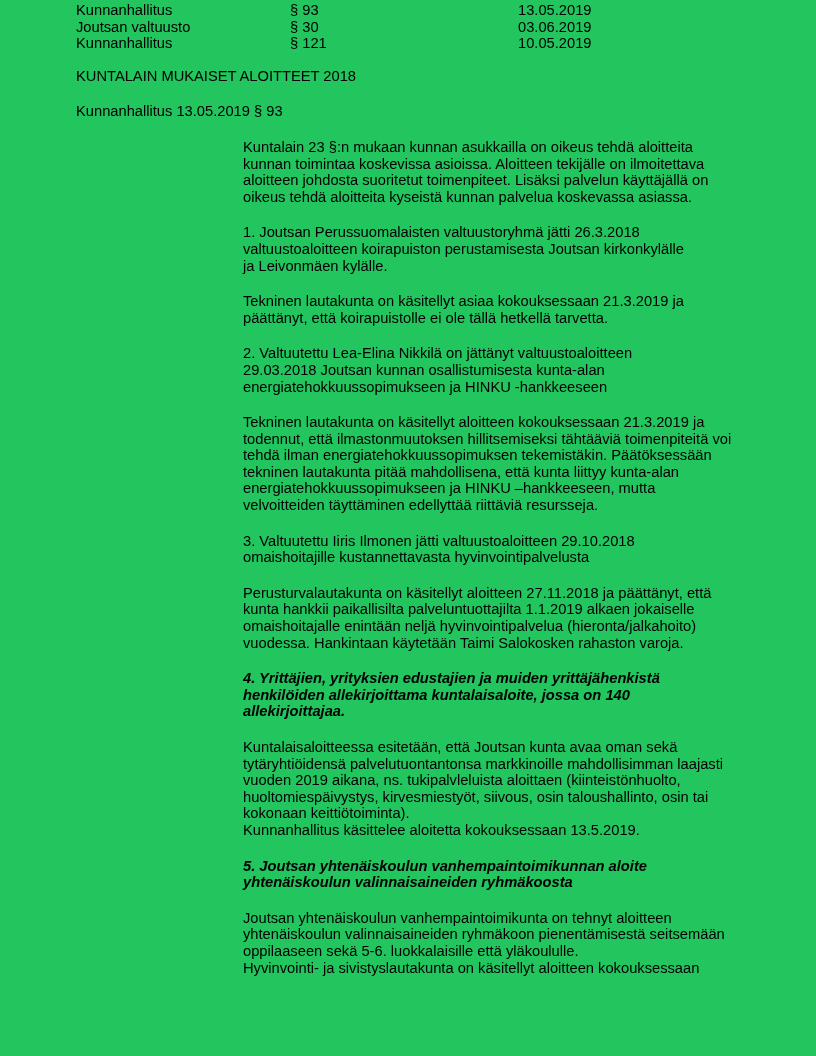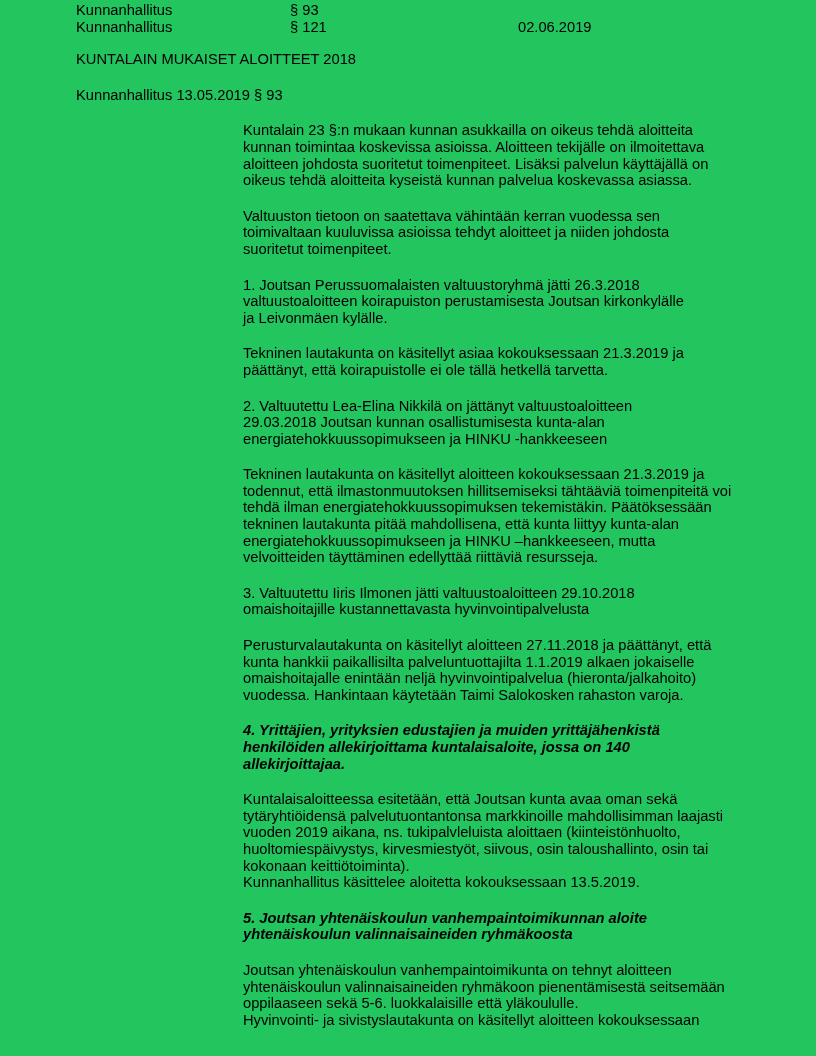--- a/index.html
+++ b/index.html
@@ -62,39 +62,42 @@
 </head>
 <body>
 
 <div class="page">
   <div class="doc">
 
     <div class="meta">
       <div class="meta-row">
         <span class="meta-cell">Kunnanhallitus</span>
         <span class="meta-cell">§ 93</span>
+        <span class="meta-cell">13.05.2019</span>
+      </div>
+      <div class="meta-row">
+        <span class="meta-cell">Joutsan valtuusto</span>
+        <span class="meta-cell">§ 30</span>
+        <span class="meta-cell">03.06.2019</span>
       </div>
       <div class="meta-row">
         <span class="meta-cell">Kunnanhallitus</span>
         <span class="meta-cell">§ 121</span>
-        <span class="meta-cell">02.06.2019</span>
+        <span class="meta-cell">10.05.2019</span>
       </div>
     </div>
 
     <div class="doc-title">KUNTALAIN MUKAISET ALOITTEET 2018</div>
     <div class="doc-subtitle">Kunnanhallitus 13.05.2019 § 93</div>
 
     <div class="body-col">
       <div class="para">Kuntalain 23 §:n mukaan kunnan asukkailla on oikeus tehdä aloitteita
 kunnan toimintaa koskevissa asioissa. Aloitteen tekijälle on ilmoitettava
 aloitteen johdosta suoritetut toimenpiteet. Lisäksi palvelun käyttäjällä on
 oikeus tehdä aloitteita kyseistä kunnan palvelua koskevassa asiassa.</div>
-      <div class="para">Valtuuston tietoon on saatettava vähintään kerran vuodessa sen
-toimivaltaan kuuluvissa asioissa tehdyt aloitteet ja niiden johdosta
-suoritetut toimenpiteet.</div>
 
       <div class="para bold">1. Joutsan Perussuomalaisten valtuustoryhmä jätti 26.3.2018
 valtuustoaloitteen koirapuiston perustamisesta Joutsan kirkonkylälle
 ja Leivonmäen kylälle.</div>
       <div class="para">Tekninen lautakunta on käsitellyt asiaa kokouksessaan 21.3.2019 ja
 päättänyt, että koirapuistolle ei ole tällä hetkellä tarvetta.</div>
 
       <div class="para bold">2. Valtuutettu Lea-Elina Nikkilä on jättänyt valtuustoaloitteen
 29.03.2018 Joutsan kunnan osallistumisesta kunta-alan
 energiatehokkuussopimukseen ja HINKU -hankkeeseen</div>

